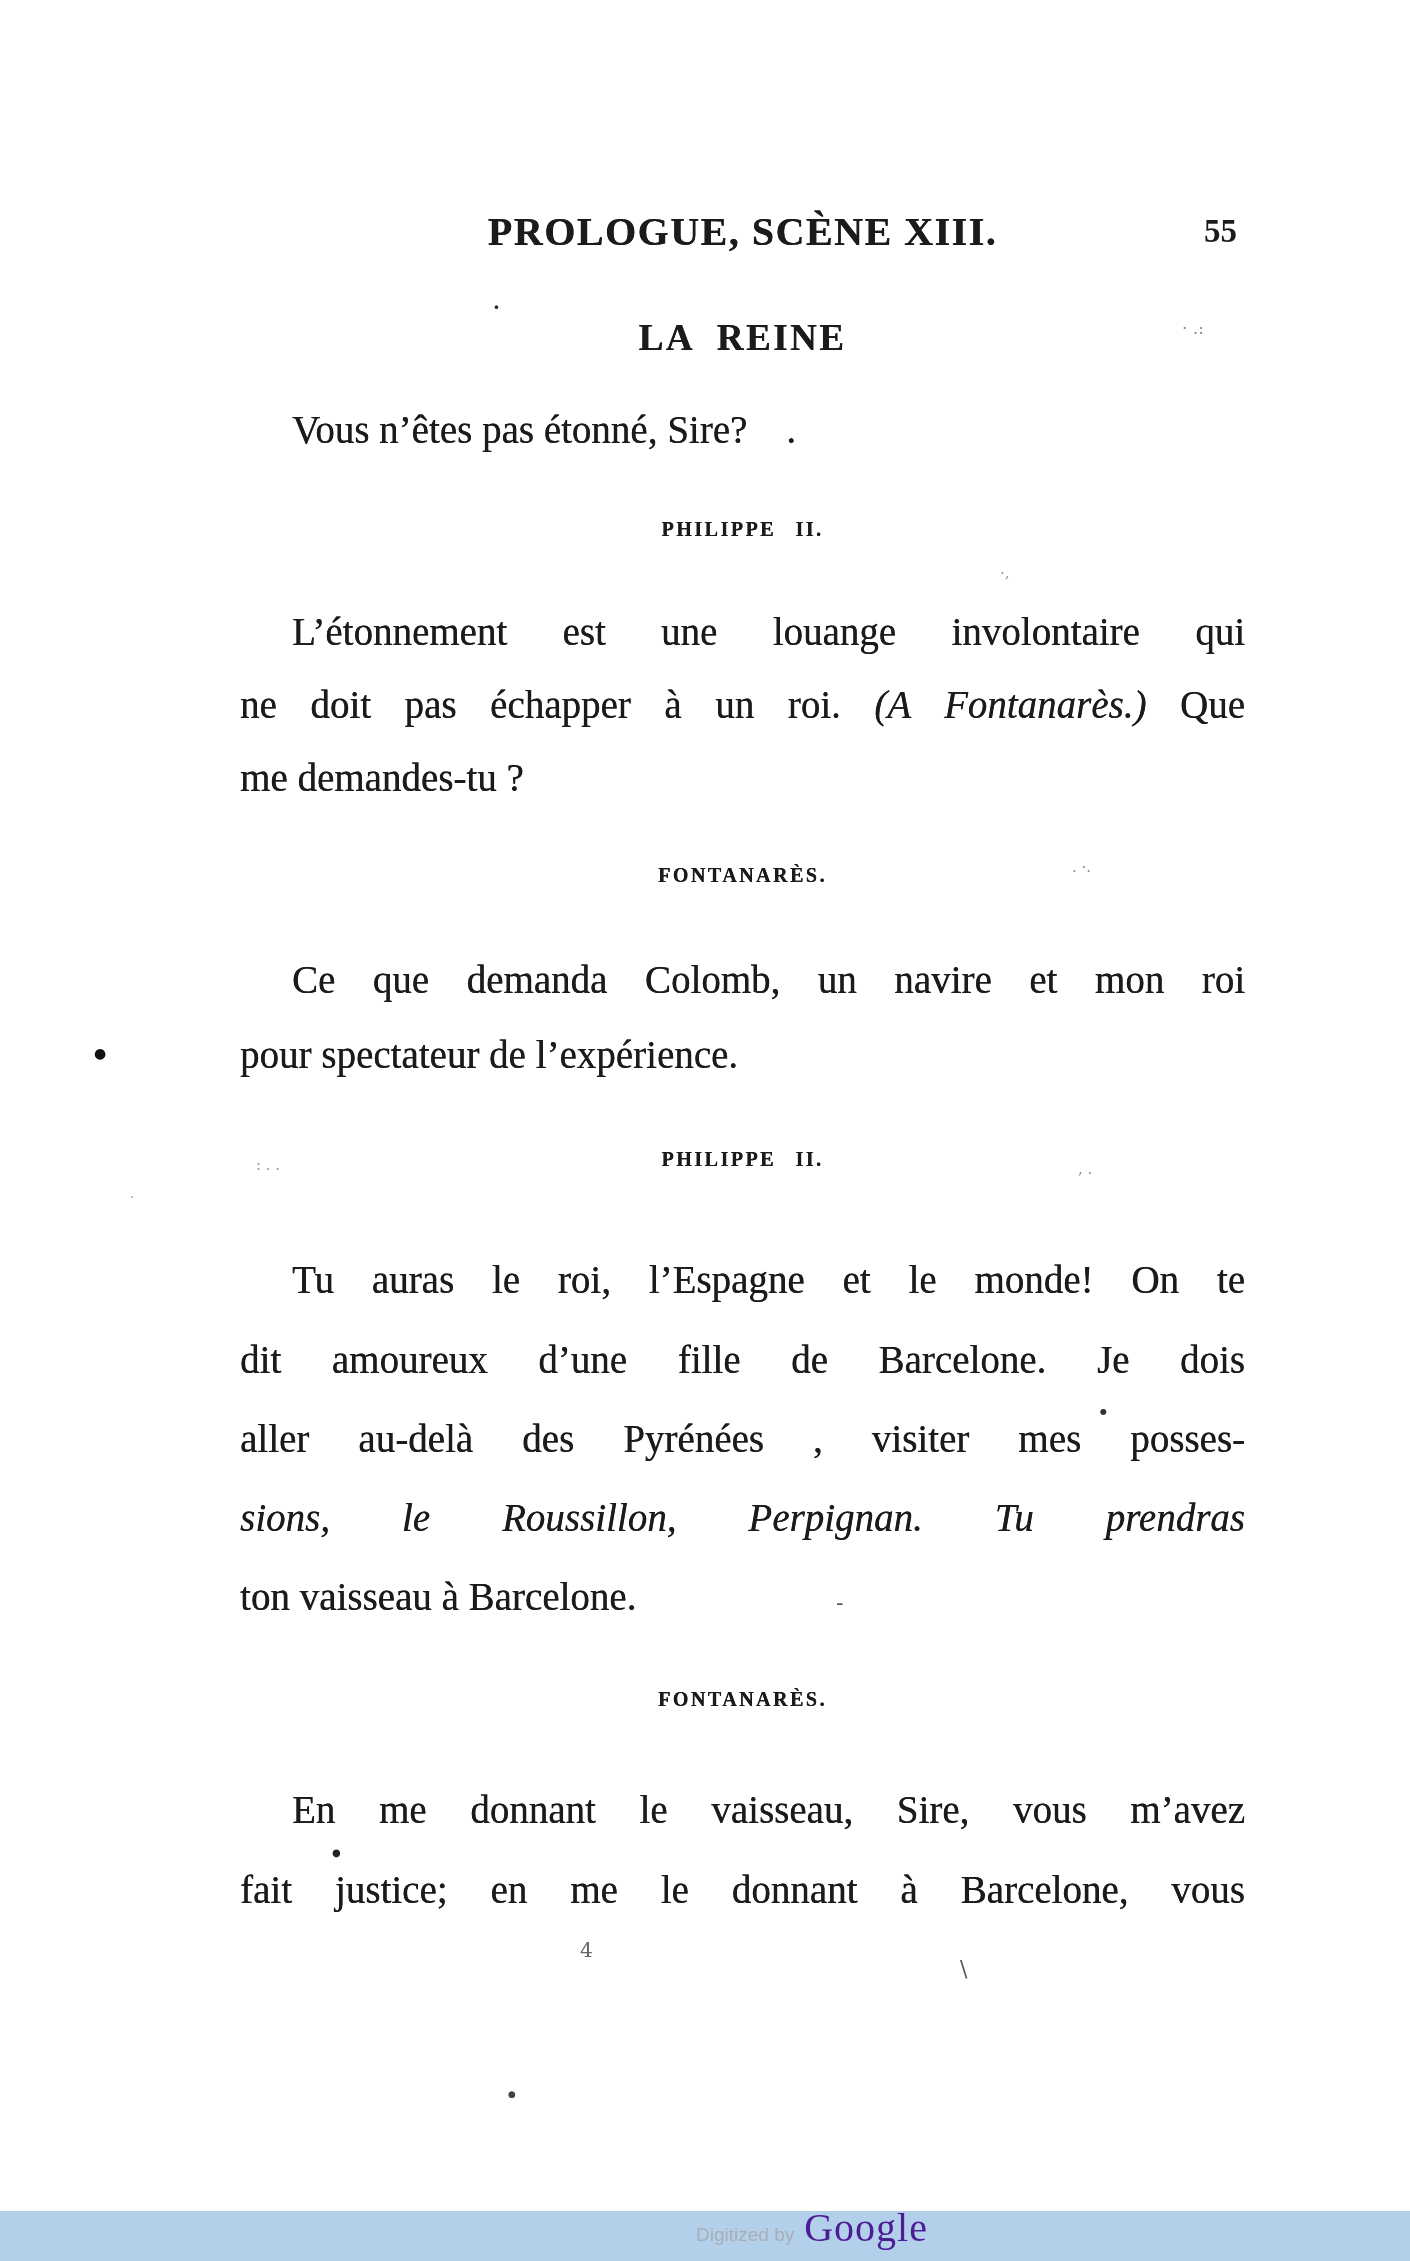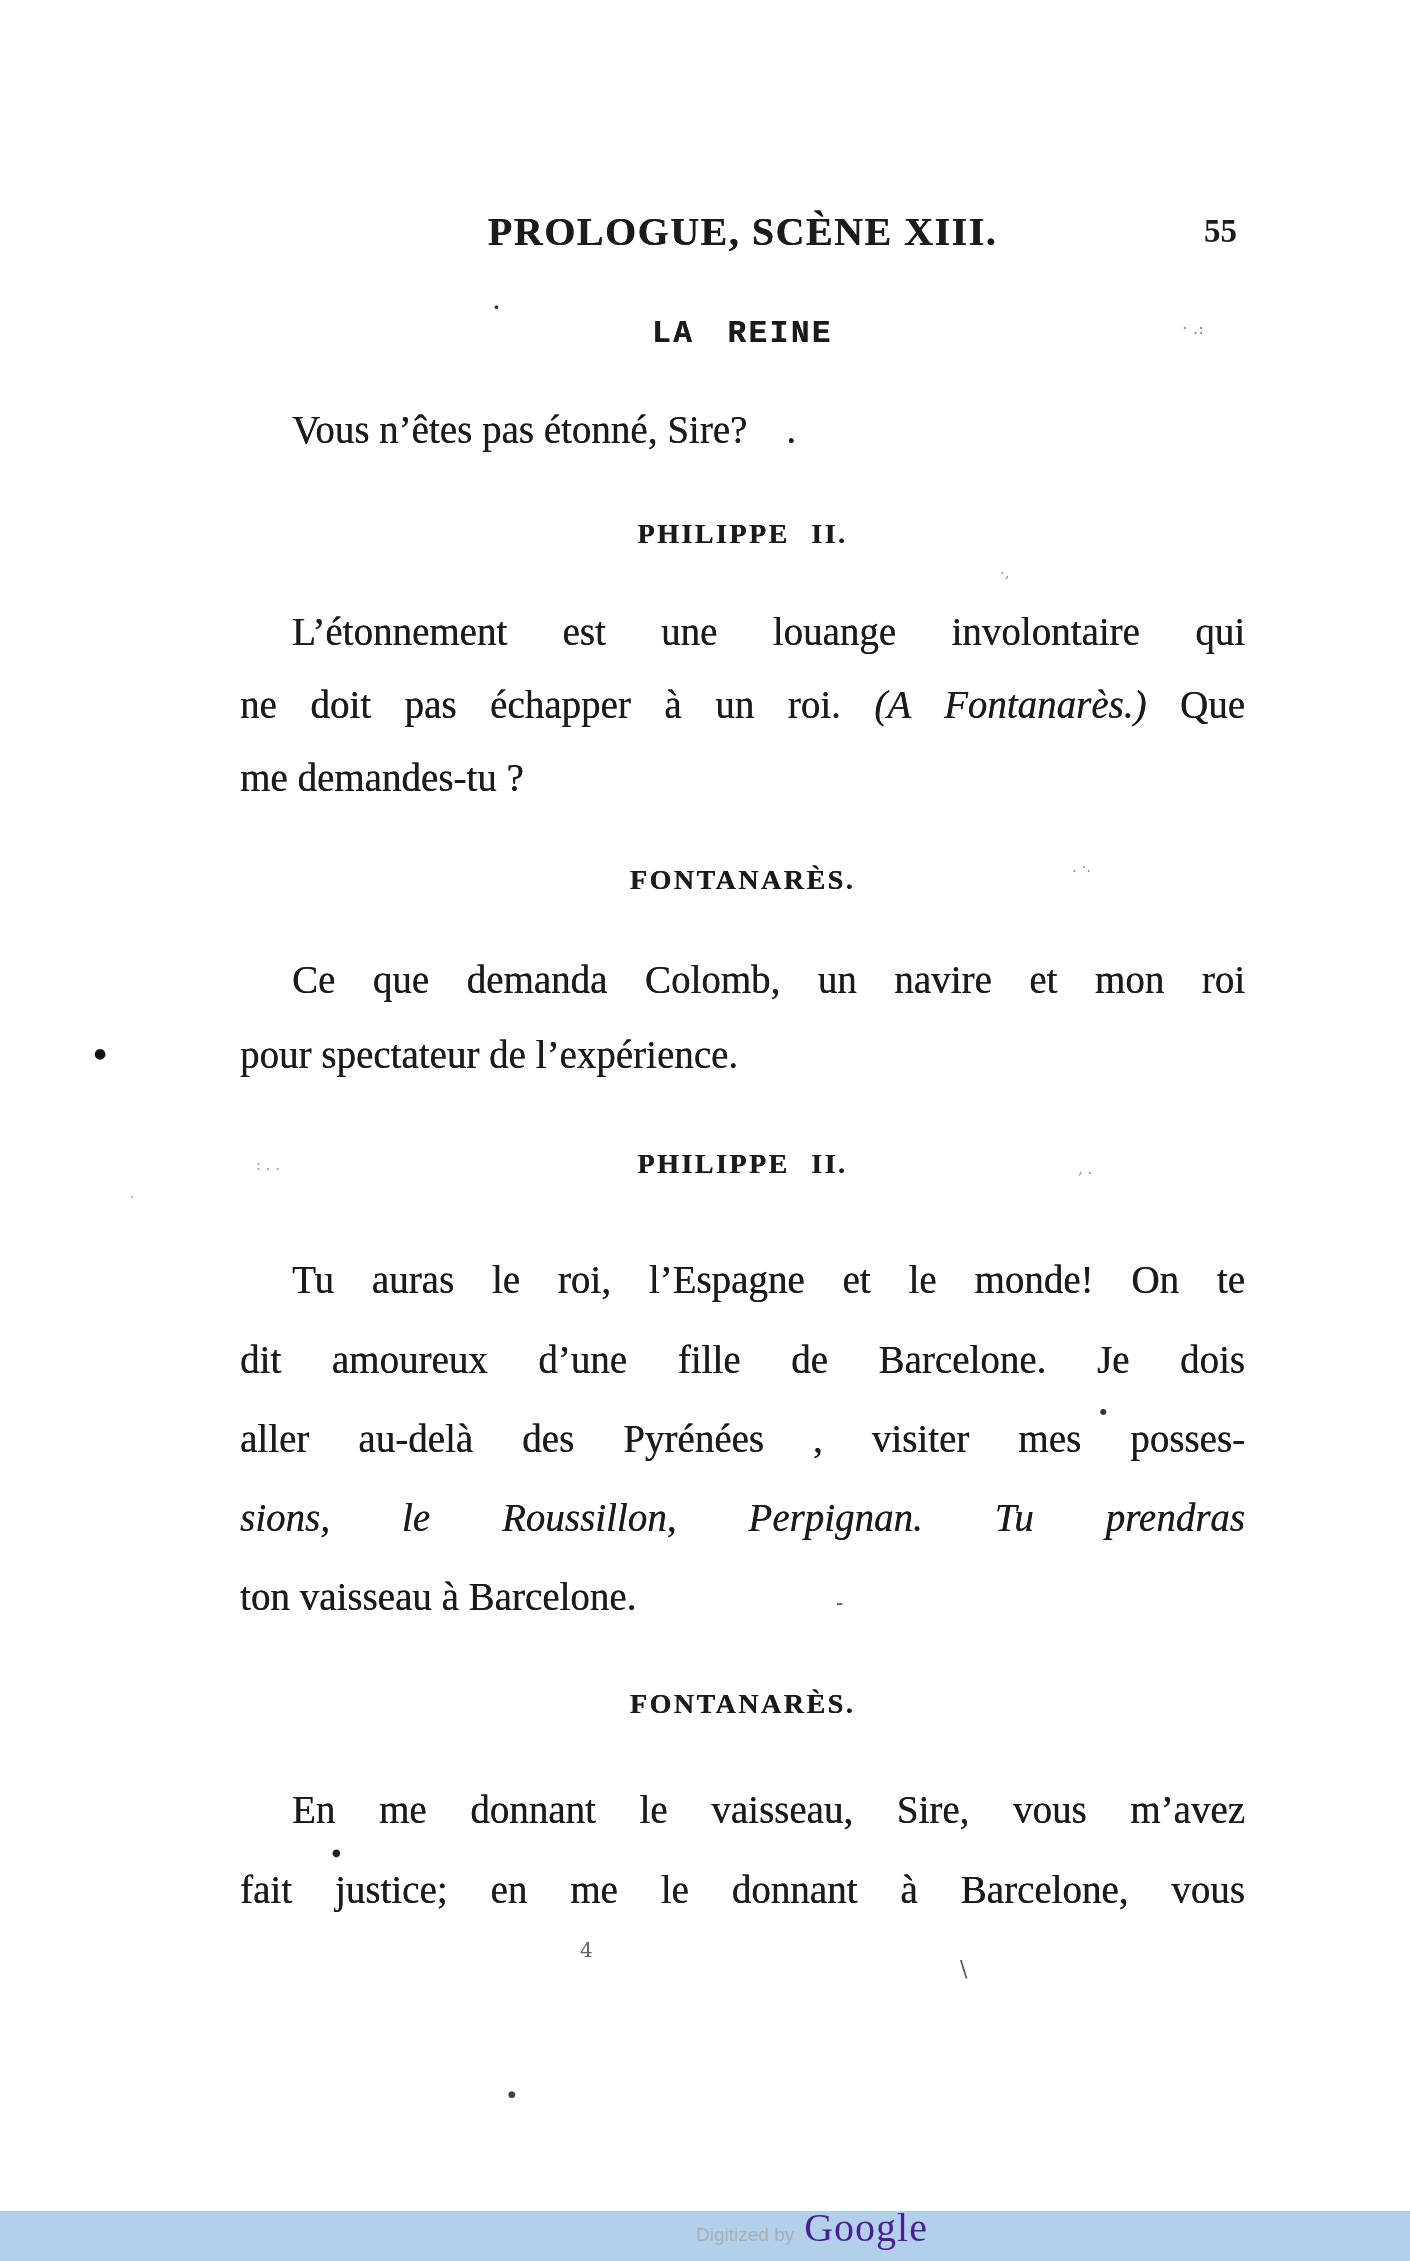--- a/index.html
+++ b/index.html
@@ -16,25 +16,25 @@
   }
   .abs{position:absolute;left:0;width:100%;}
   .header-title{
     top:208px;text-align:center;font-size:40px;font-weight:bold;
     letter-spacing:1.5px;text-shadow:0.3px 0 0 currentColor;
   }
   .page-number{
     position:absolute;top:213px;right:8px;font-size:33px;font-weight:bold;
   }
   .speaker{
-    text-align:center;font-size:28px;font-weight:bold;
+    text-align:center;font-size:20px;font-weight:bold;
     letter-spacing:2.5px;word-spacing:12px;
     text-shadow:0.3px 0 0 currentColor;
   }
-  .sp-reine{top:316px;font-size:31px;font-family:Liberation Mono, monospace;}
+  .sp-reine{top:316px;font-size:37px;}
   .sp-ph1{top:518px;}
   .sp-fo1{top:864px;}
   .sp-ph2{top:1148px;}
   .sp-fo2{top:1688px;}
   .line{
     font-size:39px;line-height:52px;white-space:pre;
     text-shadow:0.3px 0 0 currentColor;
   }
   .jl{ 
     white-space:normal;

